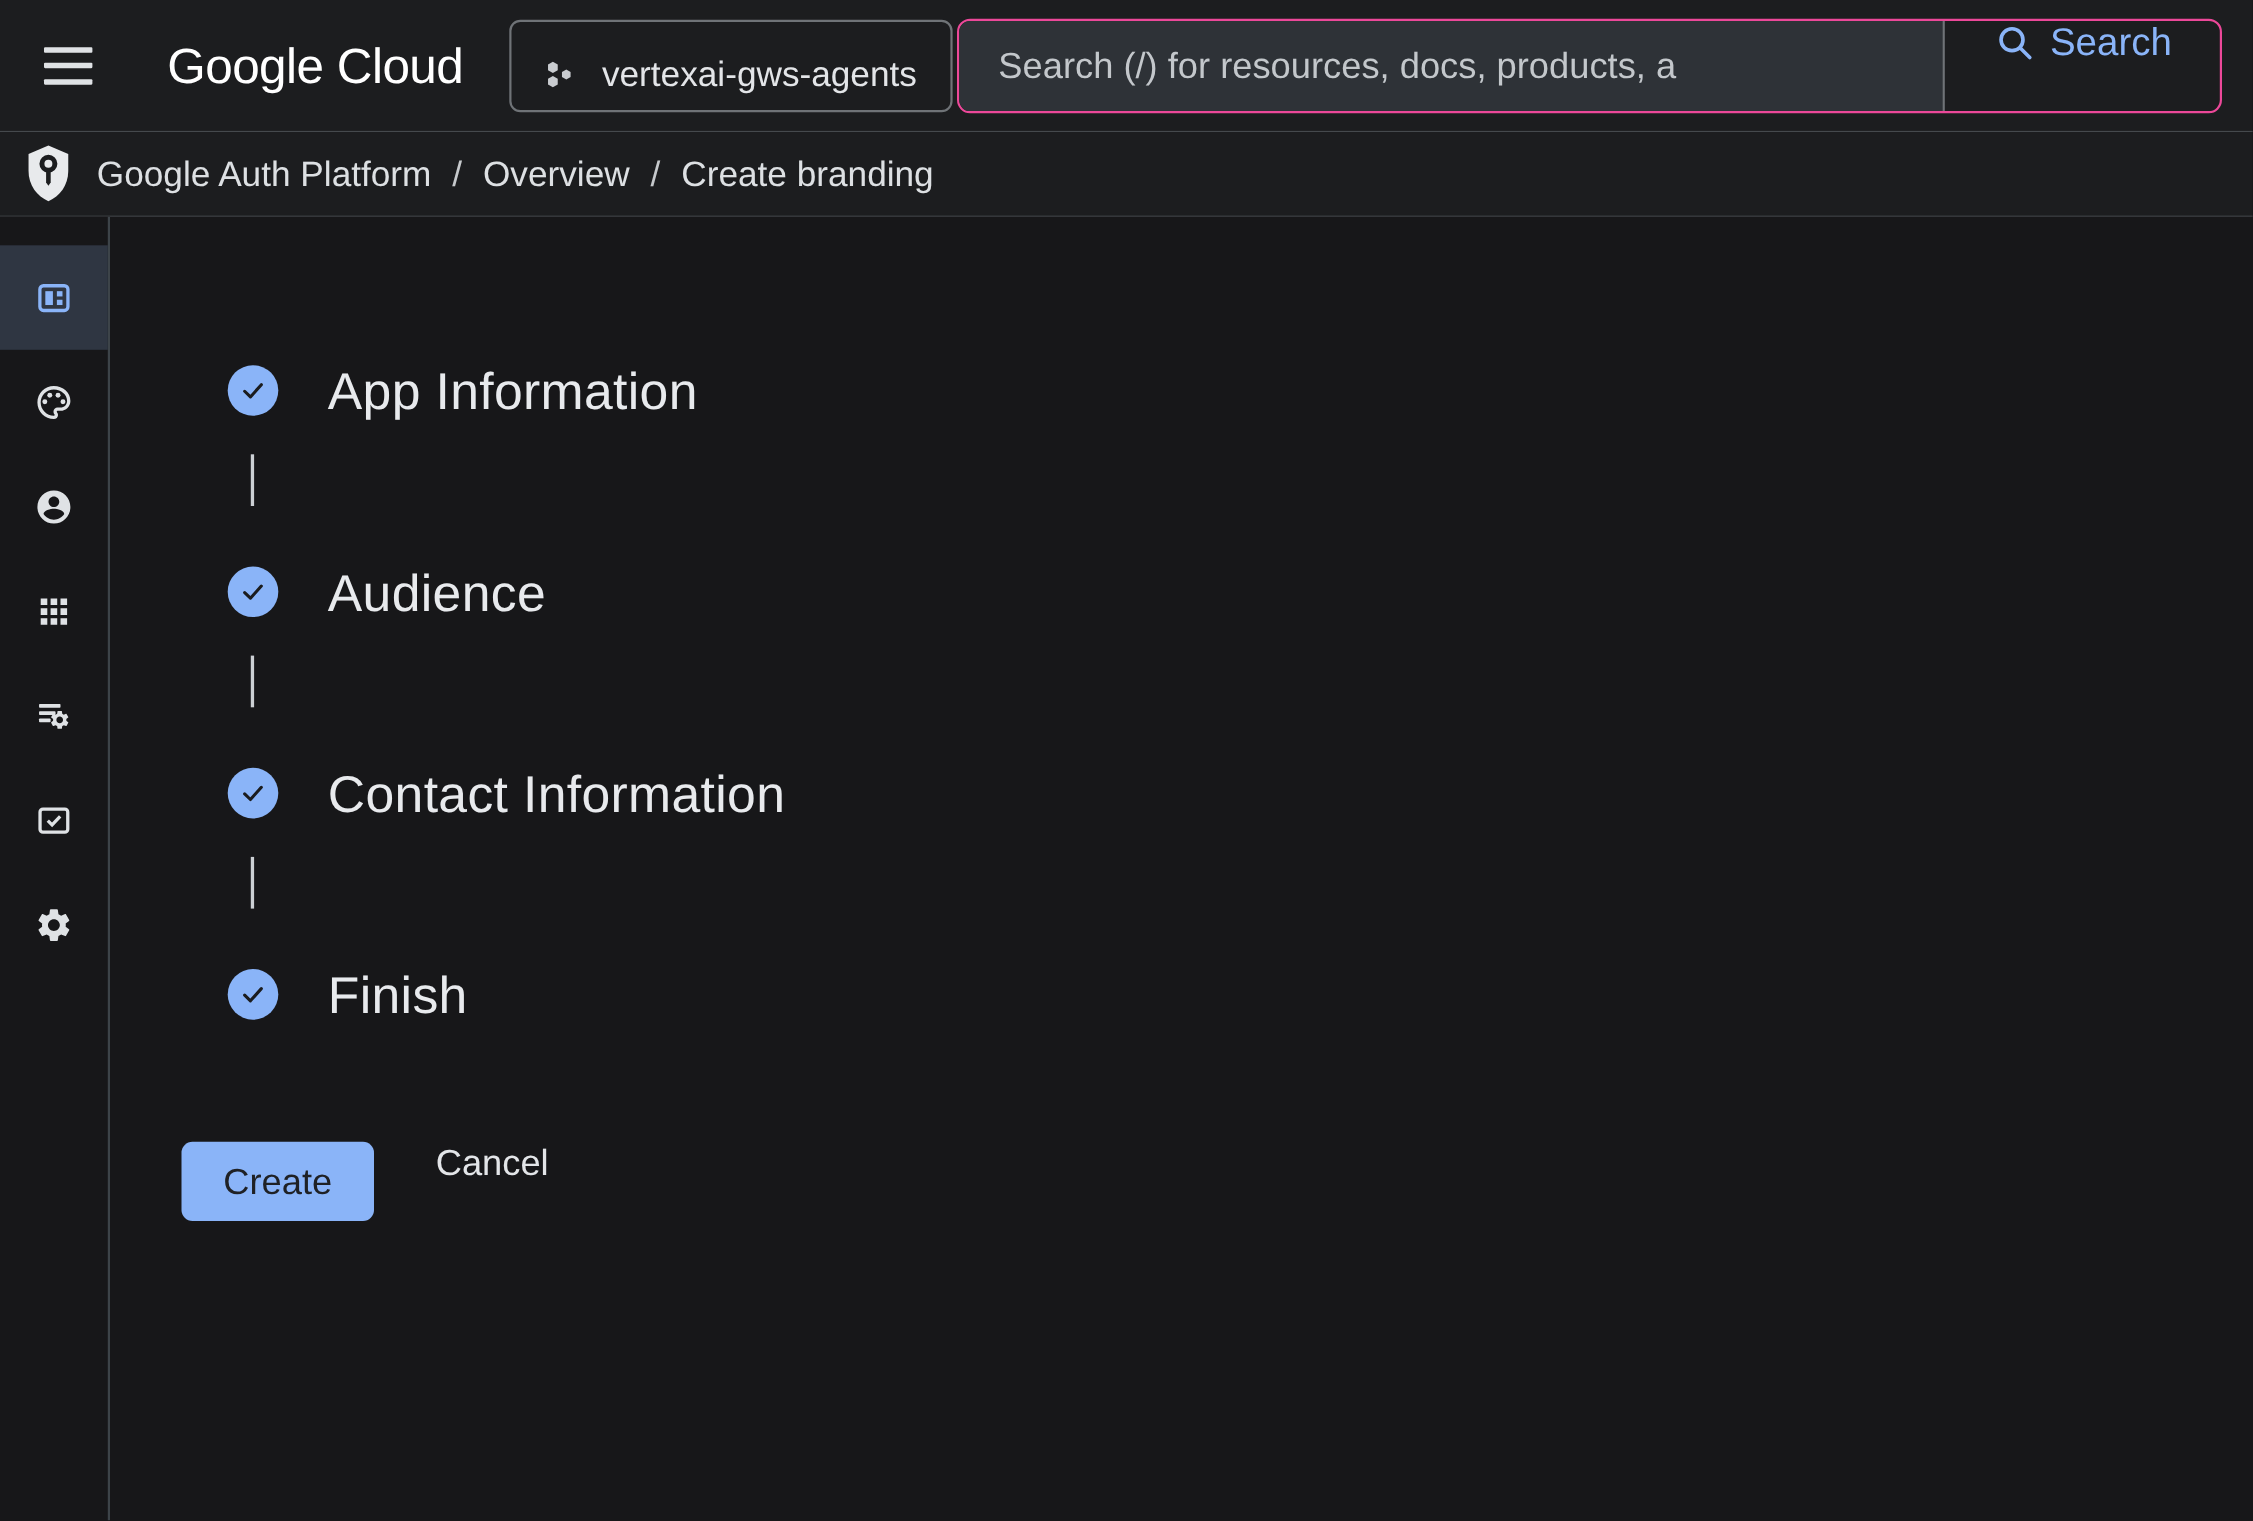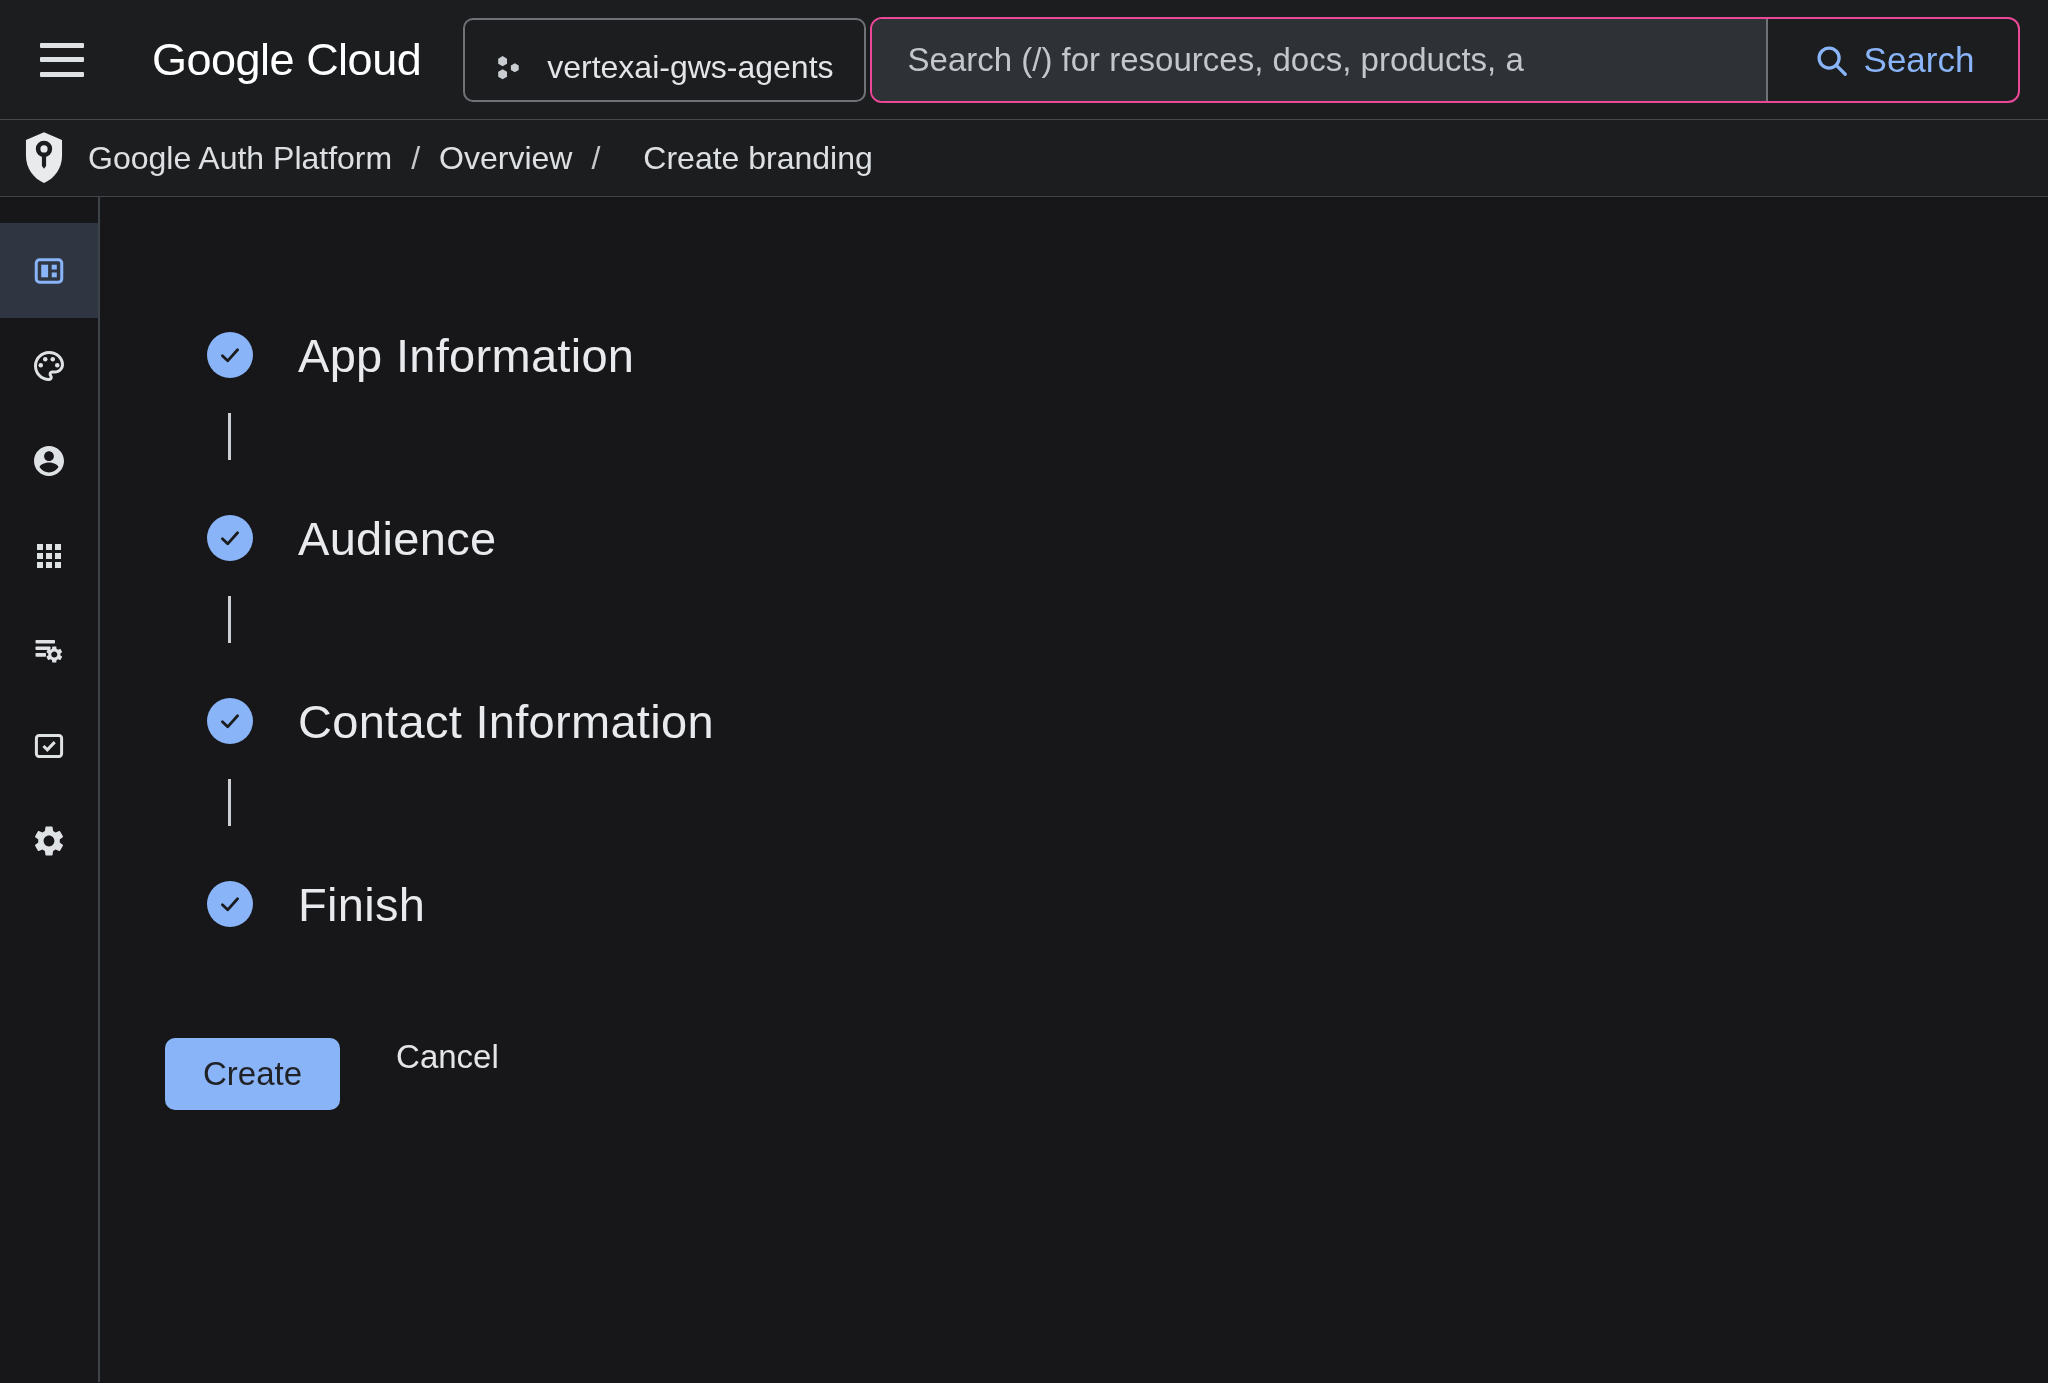--- a/index.html
+++ b/index.html
@@ -44,35 +44,35 @@
   }
   .search-input {
     flex:1; min-width:0; background:#2e3237; border:none; outline:none;
     color:#e3e5e8; font-size:33px; padding:0 8px 0 36px;
     font-family:"Liberation Sans", sans-serif;
   }
   .search-input::placeholder { color:#c3c7cb; opacity:1; }
   .search-btn {
     width:252px; flex:none; background:transparent; border:none;
     border-left:2px solid #6f7377;
-    display:flex; align-items:center; justify-content:center; gap:14px;
+    display:flex; justify-content:center; gap:14px;
     color:#8ab4f8; font-size:35px; font-weight:500; cursor:pointer;
     font-family:"Liberation Sans", sans-serif;
   }
 
   
   .crumbbar {
     height:77px; background:#1c1d1f;
     border-bottom:1px solid #404448;
     display:flex; align-items:center; padding-left:25px;
   }
   .shield { width:38px; height:58px; flex:none; }
   .crumbs { margin-left:25px; display:flex; align-items:center; gap:19px; font-size:32px; color:#dde0e3; }
   .crumb { cursor:pointer; white-space:nowrap; }
-  .crumb.current { cursor:default;margin-left:24px; }
+  .crumb.current { cursor:default; }
   .crumb-sep { color:#c6c9cc; }
 
   
   .body-row { display:flex; height:1185px; }
   .sidebar {
     width:100px; flex:none; background:#171719;
     border-right:2px solid #3d4449; padding-top:26px;
   }
   .nav-item {
     width:100%; height:95px; display:flex; align-items:center; justify-content:center;

